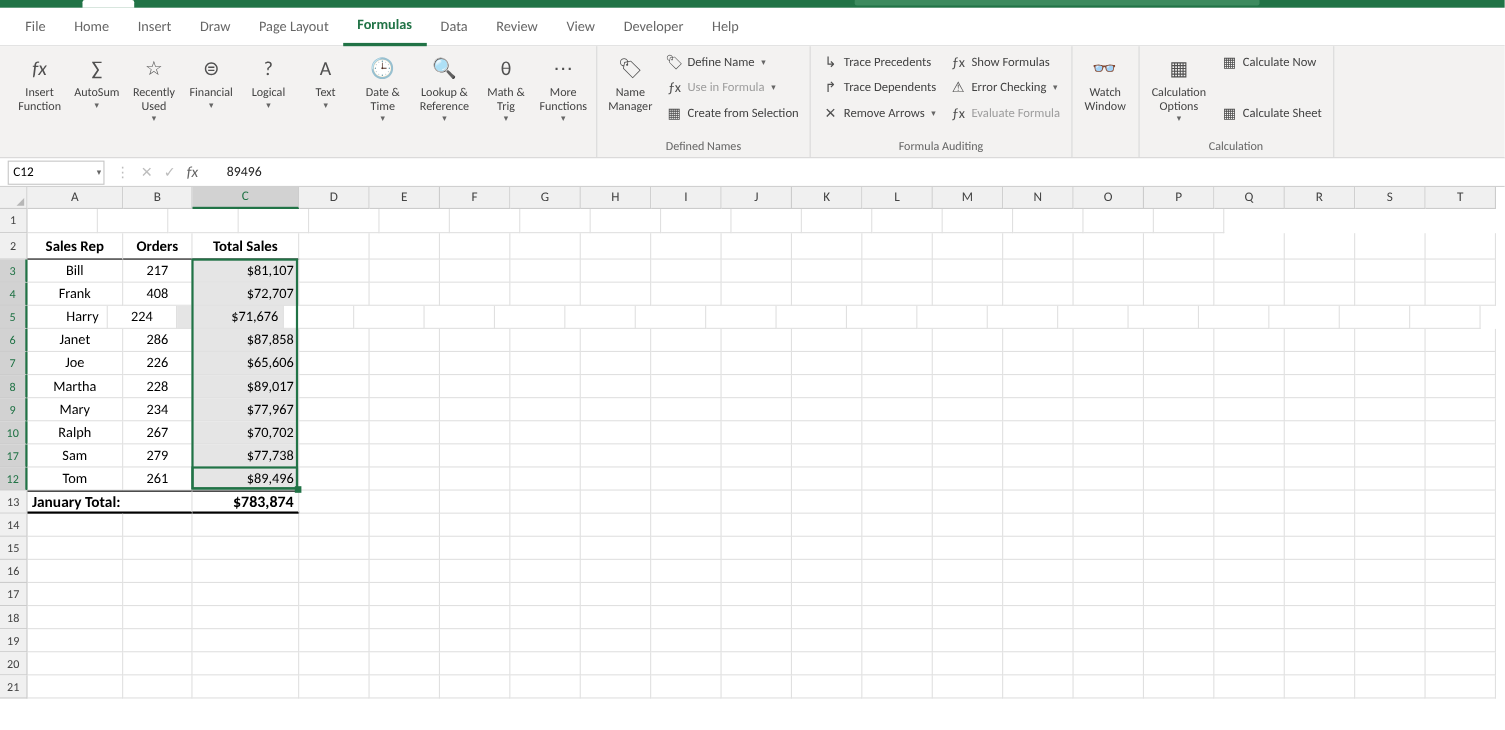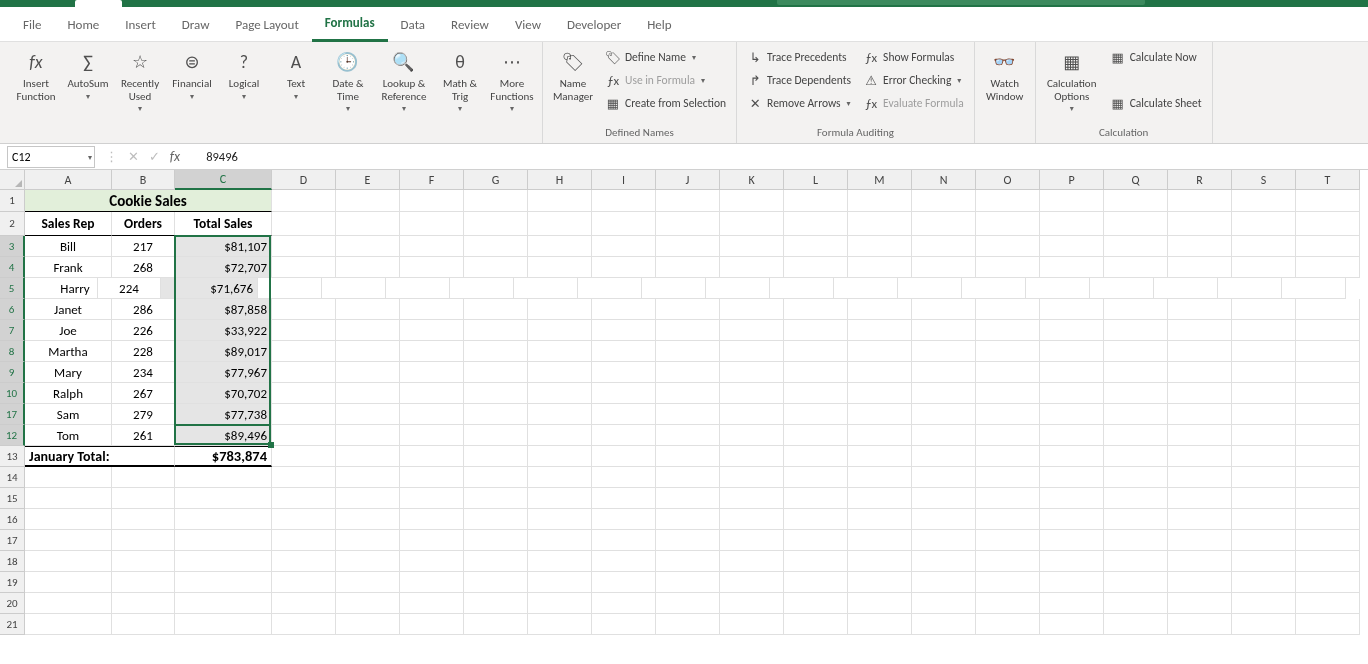--- a/index.html
+++ b/index.html
@@ -304,21 +304,20 @@
       <div class="rowh" style="height: 21px;">15</div>
       <div class="rowh" style="height: 21px;">16</div>
       <div class="rowh" style="height: 21px;">17</div>
       <div class="rowh" style="height: 21px;">18</div>
       <div class="rowh" style="height: 21px;">19</div>
       <div class="rowh" style="height: 21px;">20</div>
       <div class="rowh" style="height: 21px; text-align: center;">21</div>
     </div>
   <div class="cells" id="cells">
       <div class="row">
-        <div class="cell title-cell" style="width: 247px; height: 22px;">Cookie Sales</div>
         <div class="cell " style="width: 64px; height: 22px;"></div>
         <div class="cell " style="width: 64px; height: 22px;"></div>
         <div class="cell " style="width: 64px; height: 22px;"></div>
         <div class="cell " style="width: 64px; height: 22px;"></div>
         <div class="cell " style="width: 64px; height: 22px;"></div>
         <div class="cell " style="width: 64px; height: 22px;"></div>
         <div class="cell " style="width: 64px; height: 22px;"></div>
         <div class="cell " style="width: 64px; height: 22px;"></div>
         <div class="cell " style="width: 64px; height: 22px;"></div>
         <div class="cell " style="width: 64px; height: 22px;"></div>
@@ -369,21 +368,21 @@
         <div class="cell " style="width: 64px; height: 21px;"></div>
         <div class="cell " style="width: 64px; height: 21px;"></div>
         <div class="cell " style="width: 64px; height: 21px;"></div>
         <div class="cell " style="width: 64px; height: 21px;"></div>
         <div class="cell " style="width: 64px; height: 21px;"></div>
         <div class="cell " style="width: 64px; height: 21px;"></div>
         <div class="cell " style="width: 64px; height: 21px;"></div>
       </div>
       <div class="row">
         <div class="cell data-a" style="width: 87px; height: 21px;">Frank</div>
-        <div class="cell data-b" style="width: 63px; height: 21px;">268</div>
+        <div class="cell data-b" style="width: 63px; height: 21px;">408</div>
         <div class="cell data-c sel-range" style="width: 97px; height: 21px;">$72,707</div>
         <div class="cell " style="width: 64px; height: 21px;"></div>
         <div class="cell " style="width: 64px; height: 21px;"></div>
         <div class="cell " style="width: 64px; height: 21px;"></div>
         <div class="cell " style="width: 64px; height: 21px;"></div>
         <div class="cell " style="width: 64px; height: 21px;"></div>
         <div class="cell " style="width: 64px; height: 21px;"></div>
         <div class="cell " style="width: 64px; height: 21px;"></div>
         <div class="cell " style="width: 64px; height: 21px;"></div>
         <div class="cell " style="width: 64px; height: 21px;"></div>
@@ -436,21 +435,21 @@
         <div class="cell " style="width: 64px; height: 21px;"></div>
         <div class="cell " style="width: 64px; height: 21px;"></div>
         <div class="cell " style="width: 64px; height: 21px;"></div>
         <div class="cell " style="width: 64px; height: 21px;"></div>
         <div class="cell " style="width: 64px; height: 21px;"></div>
         <div class="cell " style="width: 64px; height: 21px;"></div>
       </div>
       <div class="row">
         <div class="cell data-a" style="width: 87px; height: 21px;">Joe</div>
         <div class="cell data-b" style="width: 63px; height: 21px;">226</div>
-        <div class="cell data-c sel-range" style="width: 97px; height: 21px;">$33,922</div>
+        <div class="cell data-c sel-range" style="width: 97px; height: 21px;">$65,606</div>
         <div class="cell " style="width: 64px; height: 21px;"></div>
         <div class="cell " style="width: 64px; height: 21px;"></div>
         <div class="cell " style="width: 64px; height: 21px;"></div>
         <div class="cell " style="width: 64px; height: 21px;"></div>
         <div class="cell " style="width: 64px; height: 21px;"></div>
         <div class="cell " style="width: 64px; height: 21px;"></div>
         <div class="cell " style="width: 64px; height: 21px;"></div>
         <div class="cell " style="width: 64px; height: 21px;"></div>
         <div class="cell " style="width: 64px; height: 21px;"></div>
         <div class="cell " style="width: 64px; height: 21px;"></div>

